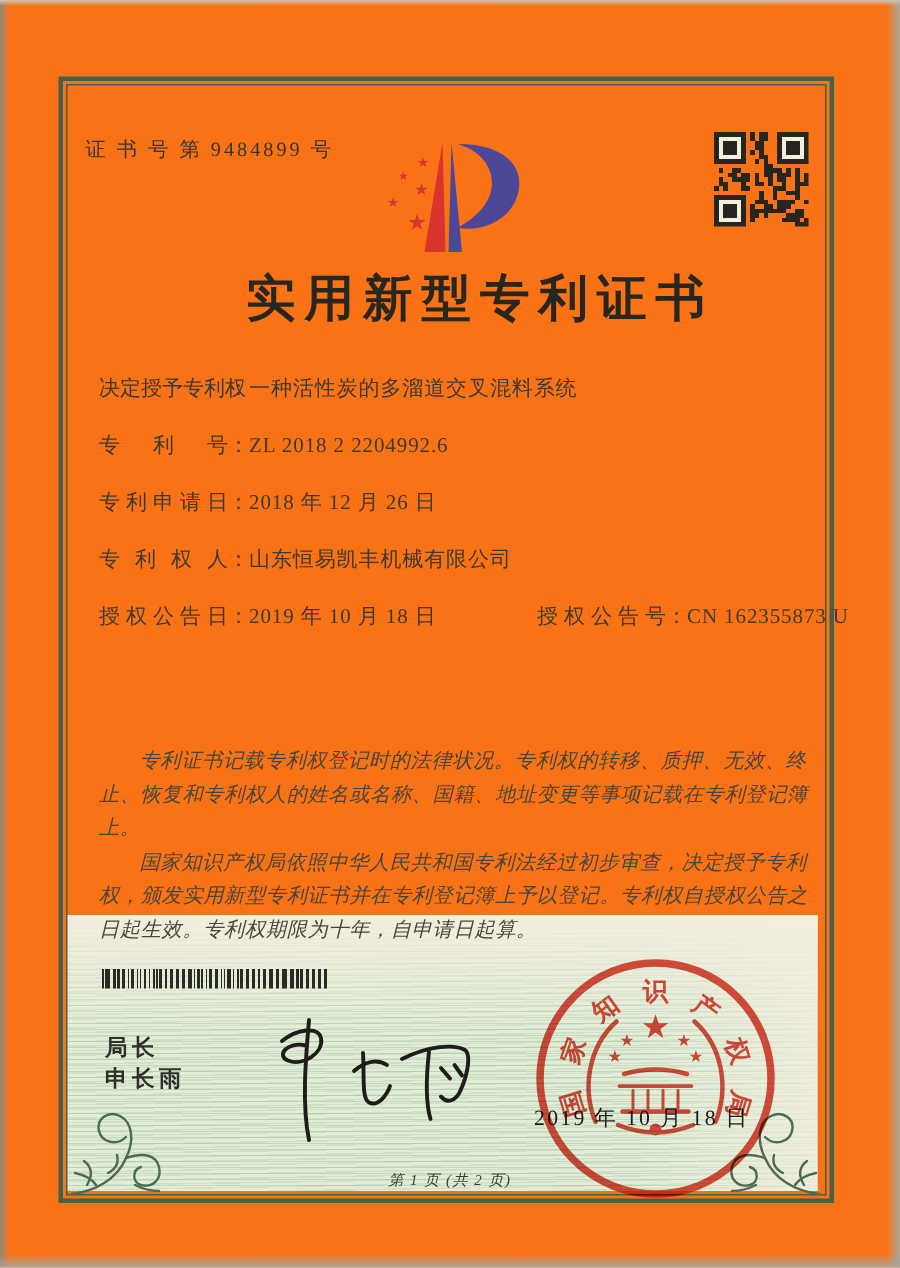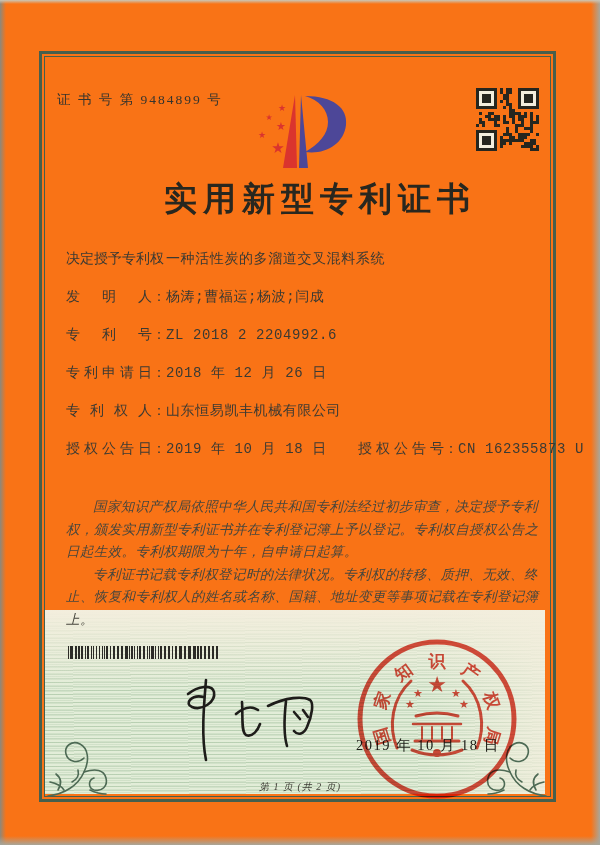--- a/index.html
+++ b/index.html
@@ -26,21 +26,21 @@
         background:linear-gradient(90deg,rgba(243,238,221,0),rgba(243,238,221,.75));}
   .cert-no{position:absolute;left:57px;top:91px;font-size:13.5px;letter-spacing:2px;color:#35342e;z-index:3;}
   .logo{position:absolute;left:245px;top:84px;width:115px;height:92px;z-index:3;}
   .qr{position:absolute;left:476px;top:88px;width:63px;height:63px;z-index:3;}
   .title{position:absolute;left:0;right:0;top:177px;text-align:center;font-size:33px;font-weight:bold;
          letter-spacing:6px;color:#28271f;z-index:3;margin-left:40px;}
   .fields{position:absolute;left:66px;top:250px;width:478px;z-index:3;font-size:14px;color:#3b3a33;}
   .frow{height:22px;margin-bottom:16px;white-space:nowrap;}
   .jlabel{display:inline-block;width:86px;text-align:justify;text-align-last:justify;vertical-align:top;}
   .colon{display:inline-block;width:14px;}
-  .fvalue{letter-spacing:.6px;font-family:Liberation Mono, monospace;}
+  .fvalue{letter-spacing:.6px;}
   .v1{display:inline-block;width:152px;}
   .jlabel2{display:inline-block;width:86px;margin-left:40px;text-align:justify;text-align-last:justify;font-family:Liberation Mono, monospace;}
   .paras{position:absolute;left:66px;top:496px;width:473px;z-index:3;font-size:13.5px;line-height:22.5px;
          font-style:italic;color:#47463d;letter-spacing:.4px;}
   .paras p{margin:0;text-indent:2em;}
   .barcode{position:absolute;left:68px;top:646px;width:152px;height:13px;z-index:3;}
   .director{position:absolute;left:70px;top:688px;z-index:3;font-family:"Liberation Sans","DejaVu Sans",sans-serif;
             font-weight:bold;font-size:15px;color:#30302a;letter-spacing:3px;}
   .director div{line-height:21px;}
   .sig{position:absolute;left:162px;top:674px;width:152px;height:92px;z-index:3;}
@@ -227,39 +227,36 @@
       <rect x="20" y="20" width="1" height="1" fill="#26261f"></rect>
     </svg>
 
   <div class="title">实用新型专利证书</div>
 
   <div class="fields">
     <div class="frow">
       <span class="jlabel">决定授予专利权</span><span class="colon">：</span><span class="fvalue">一种活性炭的多溜道交叉混料系统</span>
     </div>
     <div class="frow">
-      <span class="jlabel">发明人</span><span class="colon">：</span><span class="fvalue">杨涛;曹福运;杨波;闫成</span>
-    </div>
-    <div class="frow">
       <span class="jlabel">专利号</span><span class="colon">：</span><span class="fvalue">ZL 2018 2 2204992.6</span>
     </div>
     <div class="frow">
       <span class="jlabel">专利申请日</span><span class="colon">：</span><span class="fvalue">2018 年 12 月 26 日</span>
     </div>
     <div class="frow">
       <span class="jlabel">专利权人</span><span class="colon">：</span><span class="fvalue">山东恒易凯丰机械有限公司</span>
     </div>
     <div class="frow">
       <span class="jlabel">授权公告日</span><span class="colon">：</span><span class="fvalue v1">2019 年 10 月 18 日</span><span class="jlabel2">授权公告号</span><span class="colon">：</span><span class="fvalue">CN 162355873 U</span>
     </div>
   </div>
 
   <div class="paras">
+    <p>专利证书记载专利权登记时的法律状况。专利权的转移、质押、无效、终止、恢复和专利权人的姓名或名称、国籍、地址变更等事项记载在专利登记簿上。</p>
     <p>国家知识产权局依照中华人民共和国专利法经过初步审查，决定授予专利权，颁发实用新型专利证书并在专利登记簿上予以登记。专利权自授权公告之日起生效。专利权期限为十年，自申请日起算。</p>
-    <p>专利证书记载专利权登记时的法律状况。专利权的转移、质押、无效、终止、恢复和专利权人的姓名或名称、国籍、地址变更等事项记载在专利登记簿上。</p>
   </div>
 
   <svg class="barcode" id="barcode" viewBox="0 0 152 13" preserveAspectRatio="none" shape-rendering="crispEdges">
       <rect x="0" y="0" width="1" height="13" fill="#2b2b26"></rect>
       <rect x="2" y="0" width="3" height="13" fill="#2b2b26"></rect>
       <rect x="7" y="0" width="2" height="13" fill="#2b2b26"></rect>
       <rect x="10" y="0" width="2" height="13" fill="#2b2b26"></rect>
       <rect x="13" y="0" width="2" height="13" fill="#2b2b26"></rect>
       <rect x="17" y="0" width="1" height="13" fill="#2b2b26"></rect>
       <rect x="19" y="0" width="2" height="13" fill="#2b2b26"></rect>
@@ -296,20 +293,24 @@
       <rect x="120" y="0" width="3" height="13" fill="#2b2b26"></rect>
       <rect x="125" y="0" width="3" height="13" fill="#2b2b26"></rect>
       <rect x="129" y="0" width="2" height="13" fill="#2b2b26"></rect>
       <rect x="132" y="0" width="2" height="13" fill="#2b2b26"></rect>
       <rect x="136" y="0" width="2" height="13" fill="#2b2b26"></rect>
       <rect x="140" y="0" width="2" height="13" fill="#2b2b26"></rect>
       <rect x="144" y="0" width="2" height="13" fill="#2b2b26"></rect>
       <rect x="148" y="0" width="2" height="13" fill="#2b2b26"></rect>
     </svg>
 
+  <div class="director">
+    <div>局长</div>
+    <div>申长雨</div>
+  </div>
 
   <svg class="sig" viewBox="0 0 152 92">
     <g fill="none" stroke="#1e1d1a" stroke-width="2.6" stroke-linecap="round" stroke-linejoin="round">
       <path d="M26,20 C36,12 50,10 52,18 C54,28 40,37 30,33 C22,30 29,20 42,23"></path>
       <path d="M44,6 C42,30 39,62 44,86"></path>
       <path d="M74,40 C82,33 90,32 96,36"></path>
       <path d="M80,28 C81,44 79,58 84,61 C90,64 96,56 98,50"></path>
       <path d="M106,32 C124,23 141,22 148,26 C152,29 150,42 145,53 C142,60 136,62 132,57"></path>
       <path d="M124,27 C122,45 122,62 125,72"></path>
       <path d="M132,38 l6,7"></path>

